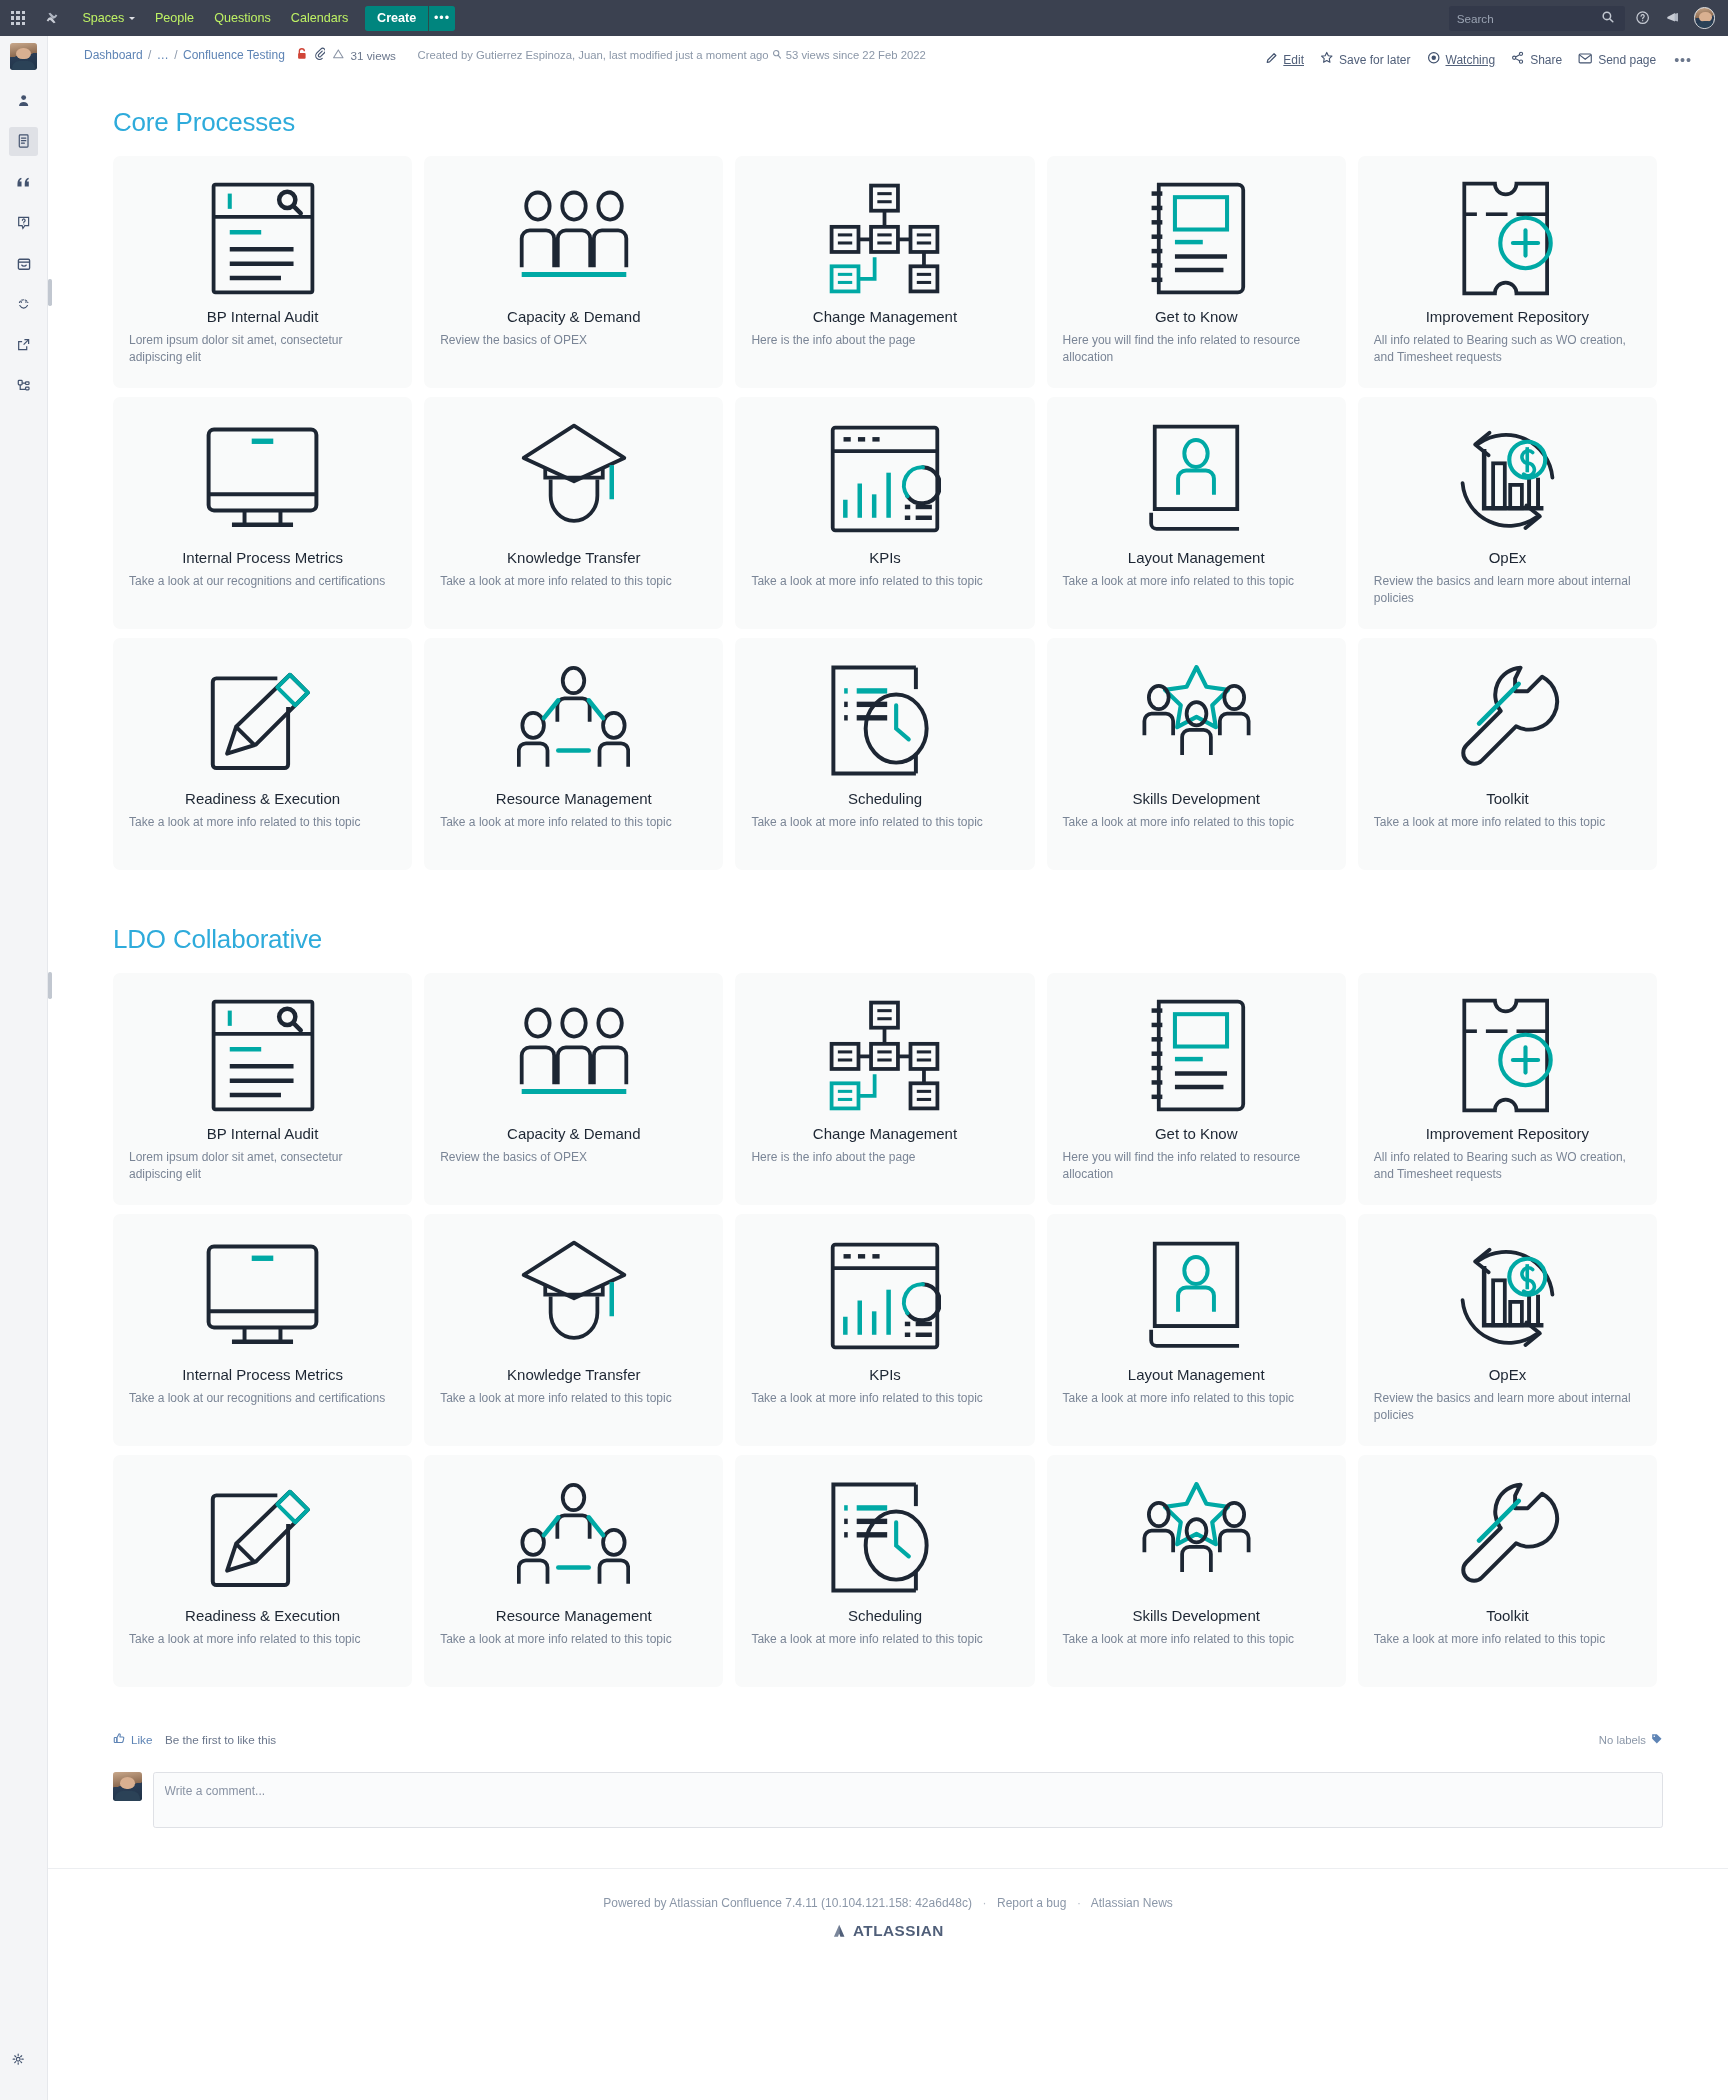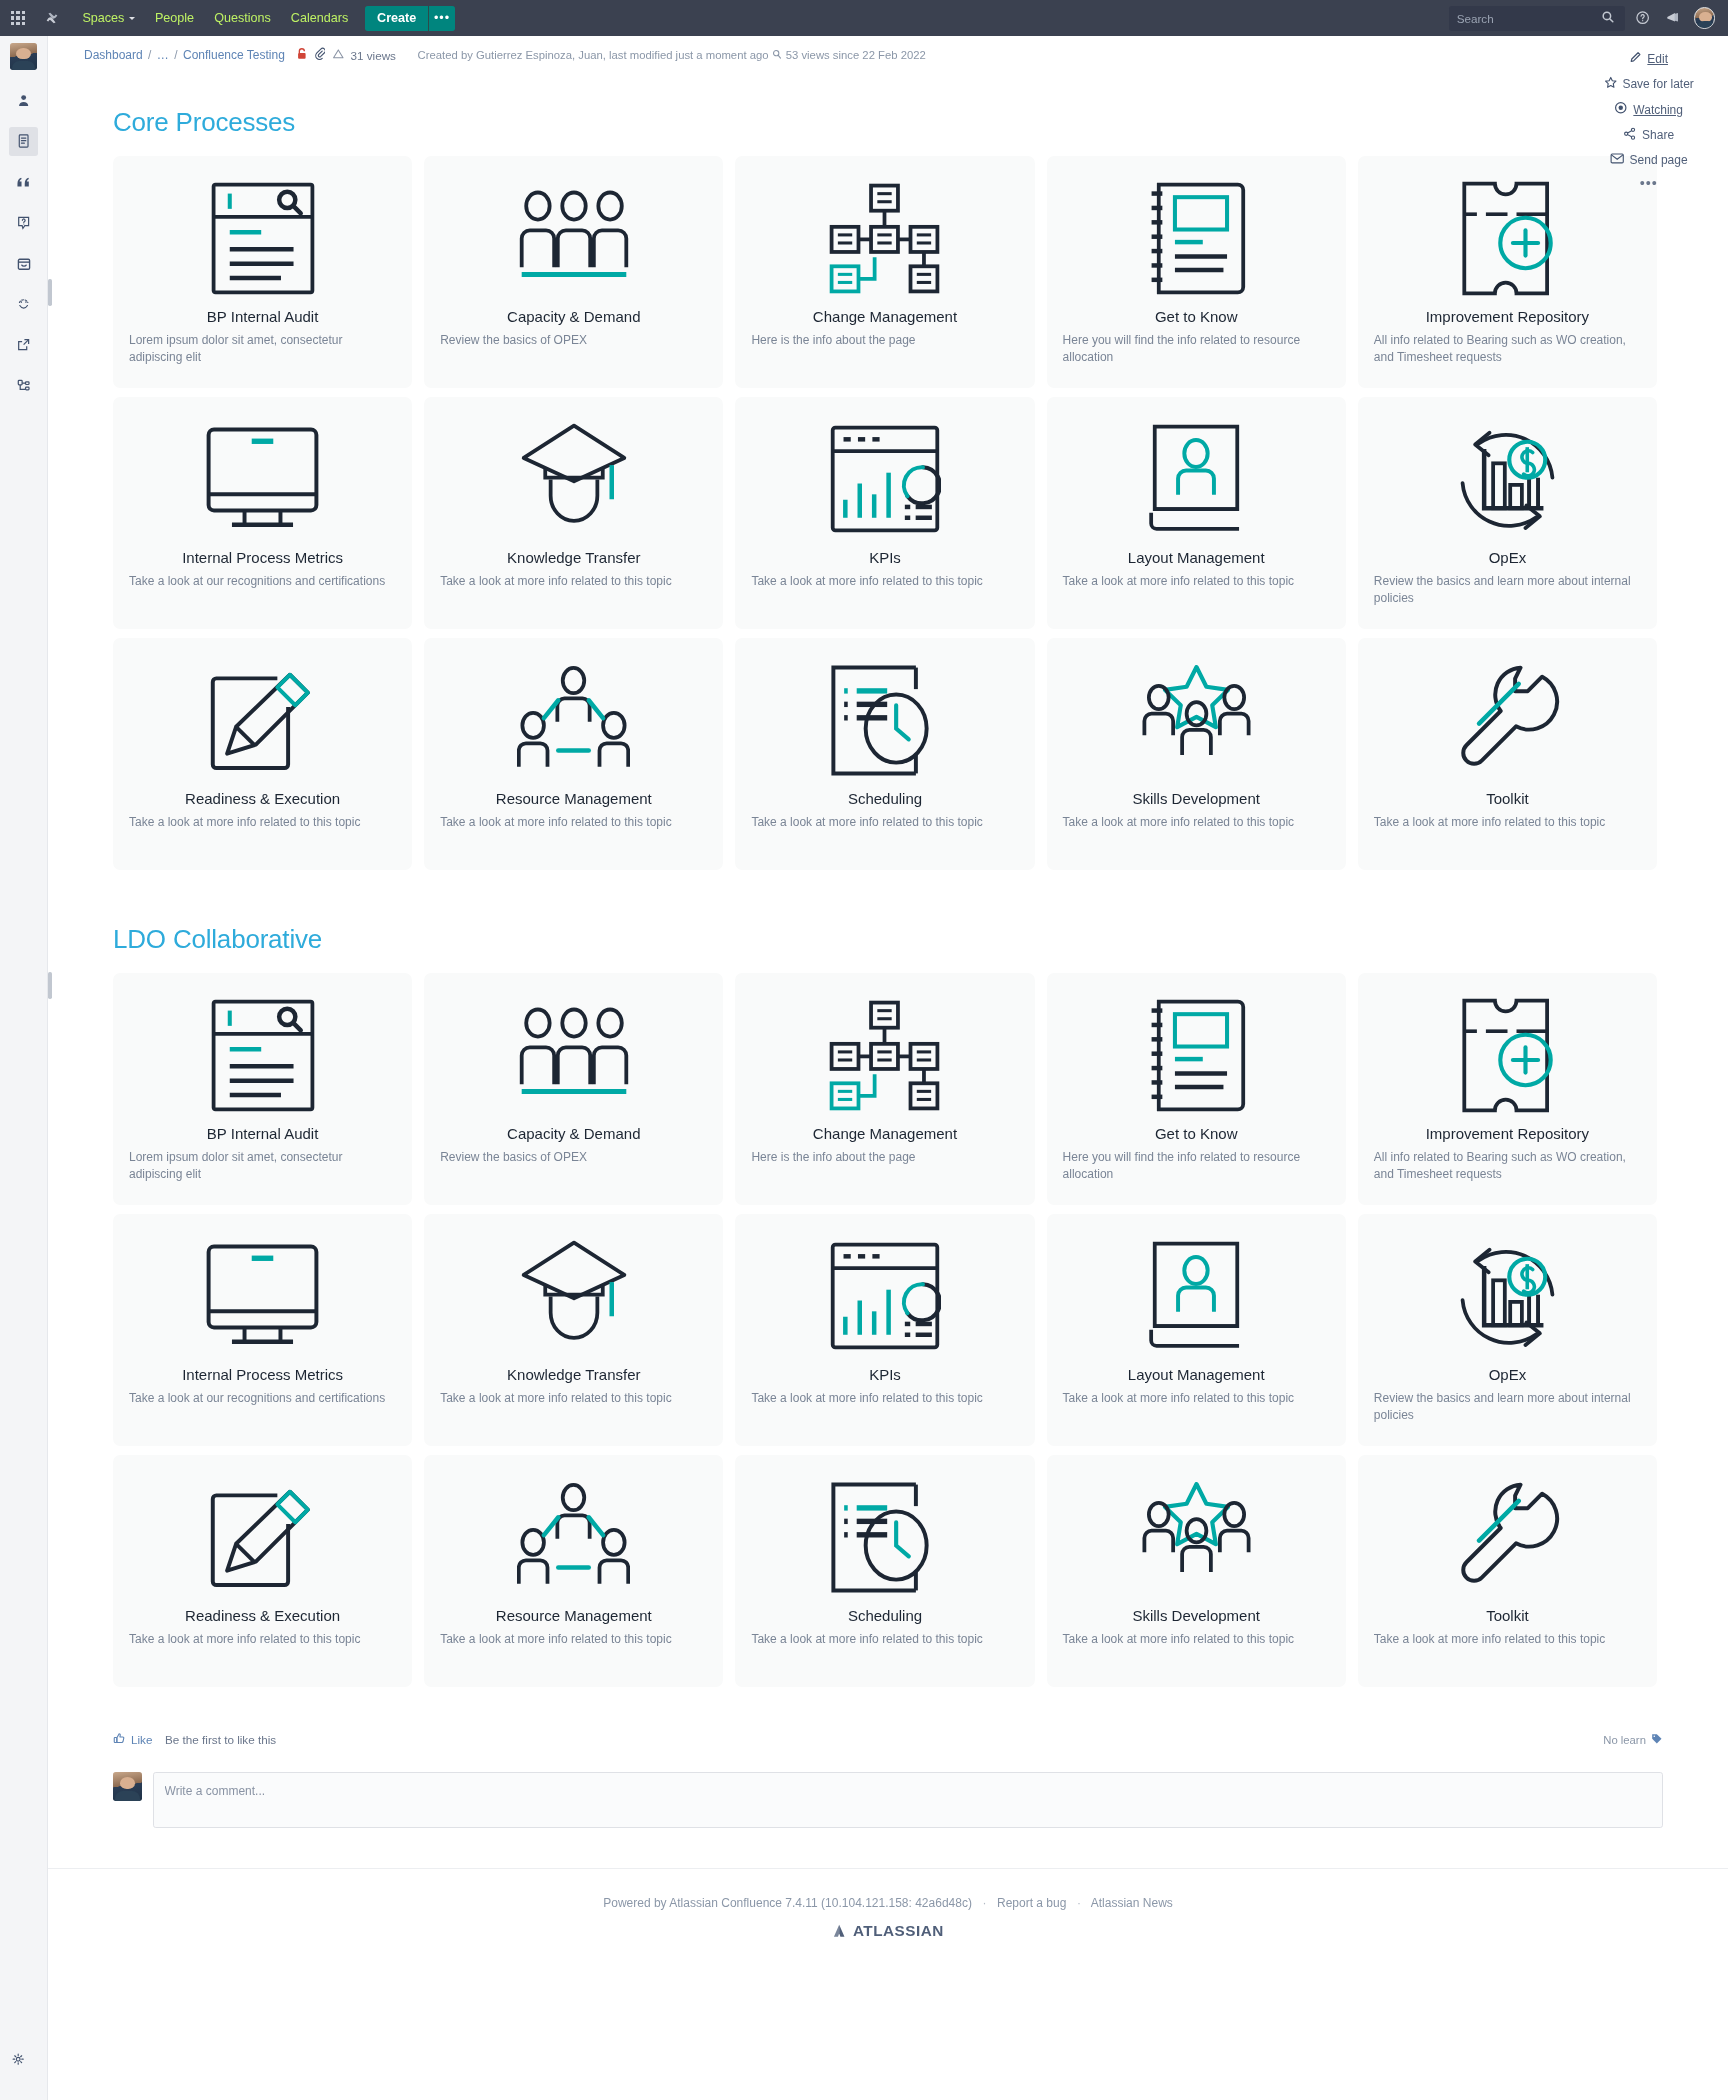--- a/index.html
+++ b/index.html
@@ -217,21 +217,20 @@
     margin-top: 1.8px;
     white-space: nowrap;
     display: flex; align-items: center; gap: 3.6px;
   }
   .page-actions {
     margin-left: auto;
     display: flex;
     align-items: center;
     gap: 1.8px;
     margin-top: 0.9px;
-    flex-direction: column;
   }
   .action {
     display: flex; align-items: center; gap: 5.4px;
     font-size: 12px;
     color: #505f79;
     padding: 3.6px 7.2px;
     border-radius: 2.7px;
     cursor: pointer;
     white-space: nowrap;
   }
@@ -1130,21 +1129,21 @@
       <span>
         <svg width="12.6" height="12.6" viewBox="0 0 16 16" fill="none" stroke="#5e84b5" stroke-width="1.4">
           <path d="M5 7.2l2.8-5c.9 0 1.6.8 1.4 1.7L8.8 6.3h3.6c.9 0 1.5.8 1.3 1.6l-1 4.2c-.2.7-.8 1.2-1.5 1.2H5z" stroke-linejoin="round"></path>
           <rect x="1.6" y="7" width="3.2" height="6.3" rx=".8"></rect>
         </svg>
       </span>
       <span>Like</span>
     </div>
     <span class="like-text">Be the first to like this</span>
     <div class="labels-right">
-      <span>No learn</span>
+      <span>No labels</span>
       <span>
         <svg width="11.7" height="11.7" viewBox="0 0 15 15">
           <path d="M1.5 1.5h6l6 6-6 6-6-6z" fill="#5e84b5"></path>
           <circle cx="4.2" cy="4.2" r="1" fill="#fff"></circle>
         </svg>
       </span>
     </div>
   </div>
 
   <div class="comment-row">

